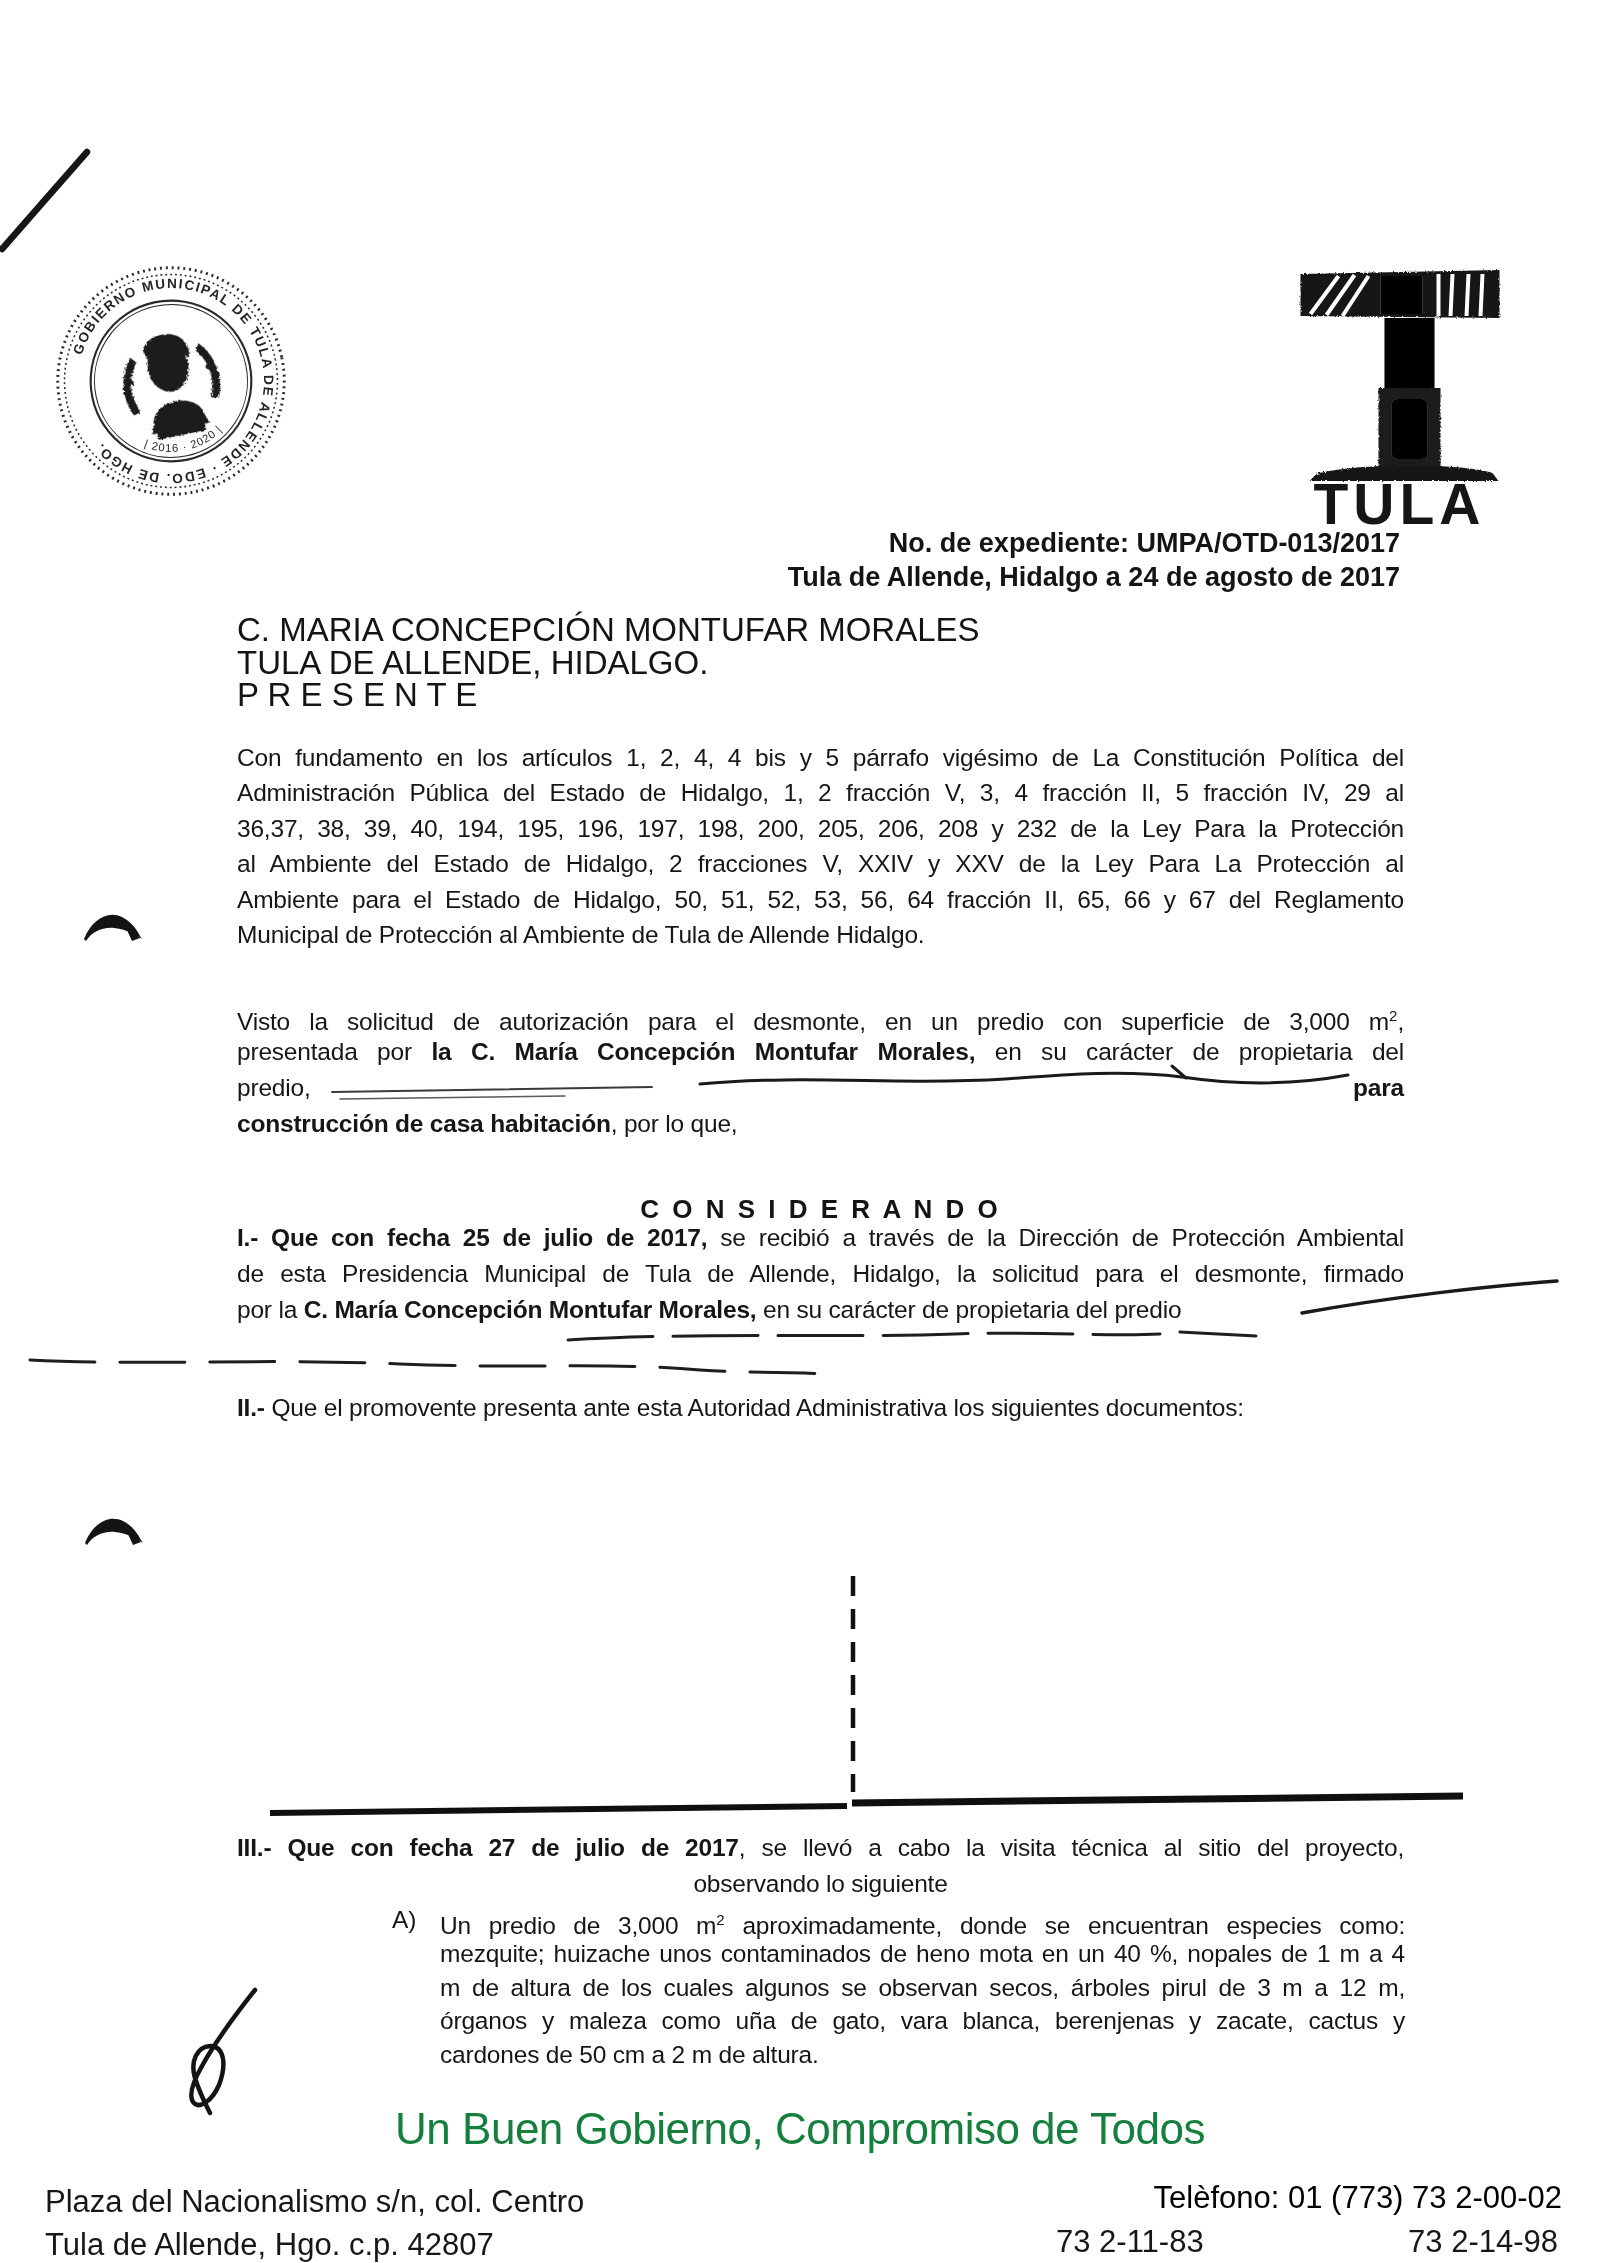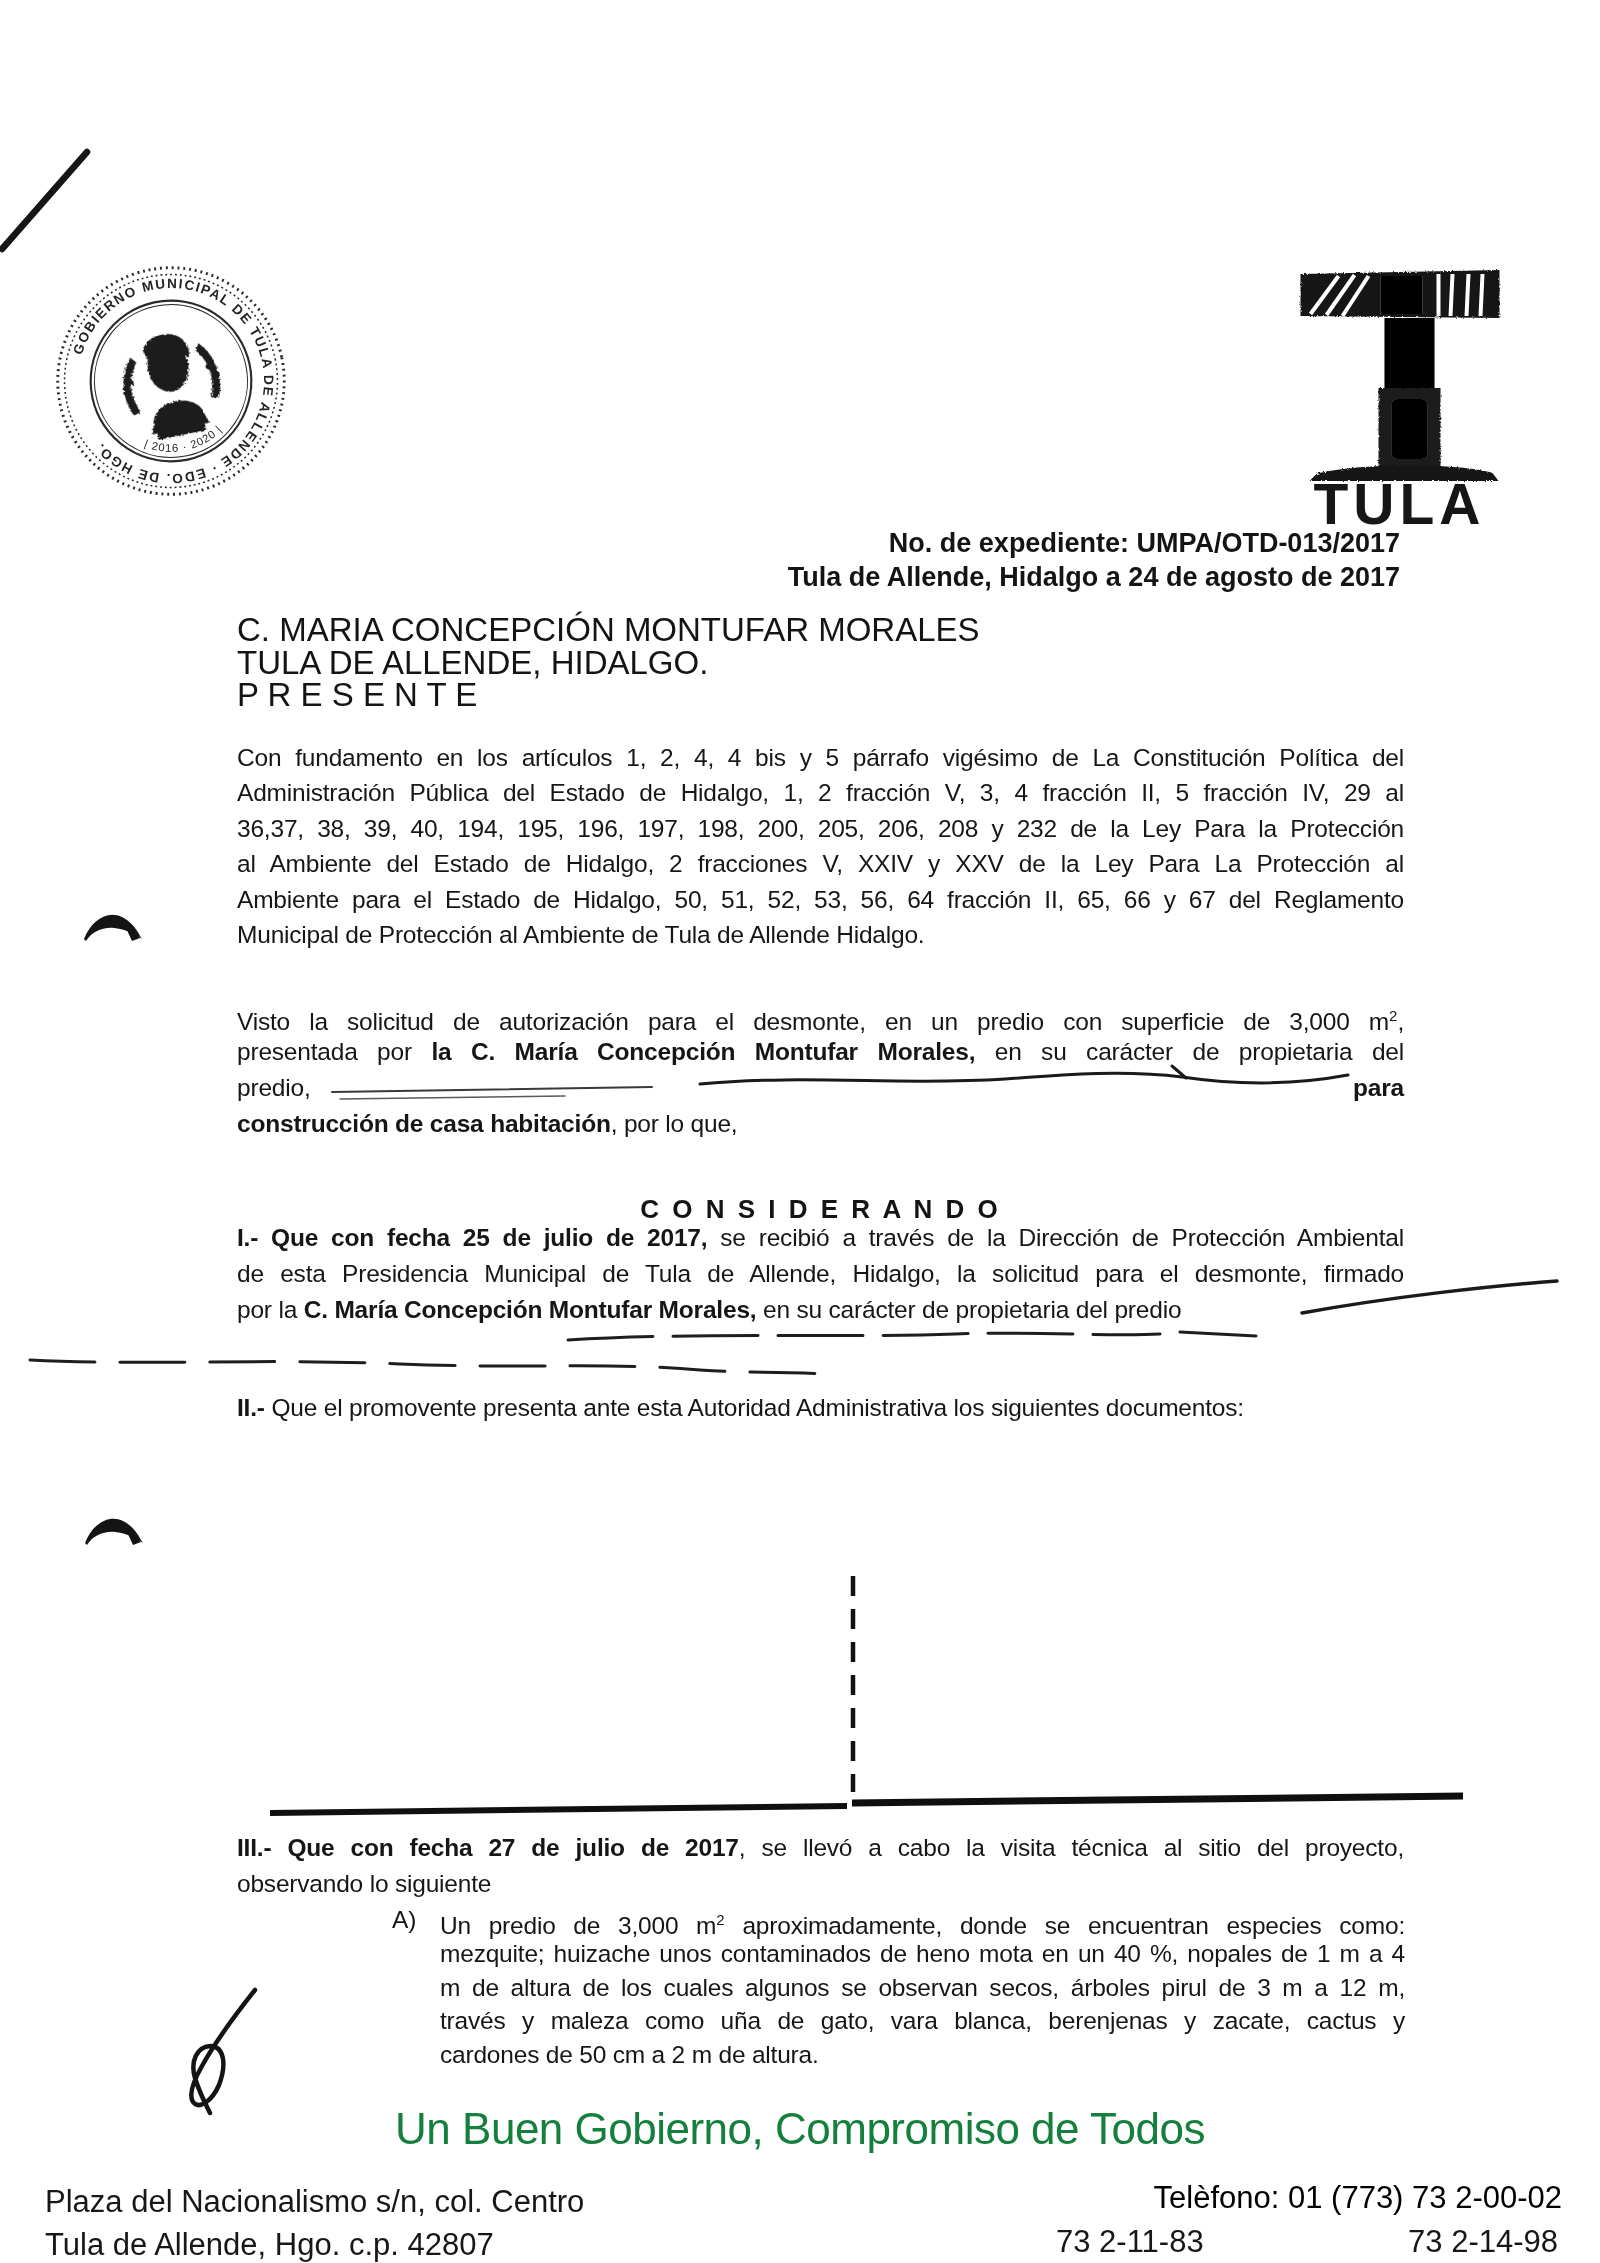--- a/index.html
+++ b/index.html
@@ -21,21 +21,21 @@
   #p2{left:237px;top:998px;width:1167px;}
   #p2 .row{height:36px;}
   .predio-row{display:flex;align-items:baseline;}
   .blank-fill{flex:1;}
   #considerando{left:237px;top:1158px;width:1167px;text-align:center;font-weight:700;
     font-size:26px;letter-spacing:3px;margin-top:36px;}
   #item-i{left:237px;top:1220px;width:1167px;}
   #item-i div{height:36px;}
   #item-ii{left:237px;top:1390px;width:1167px;}
   #item-iii{left:237px;top:1830px;width:1167px;}
-  #item-iii div{height:36px;}
+  #item-iii div{height:36px;text-align:center;}
   #item-a{left:392px;top:1902px;width:1013px;}
   .a-label{position:absolute;left:0;top:0;font-size:24.5px;}
   .a-text{margin-left:48px;}
   .a-text div{height:33.8px;}
   #slogan{left:0;top:2104px;width:1600px;text-align:center;font-size:44px;font-weight:400;
     letter-spacing:-0.5px;color:#15803d;}
   #footer-address{left:45px;top:2180px;font-size:31px;line-height:43px;color:#171717;}
   #footer-phone1{right:38px;top:2180px;font-size:31px;color:#000000;}
   #footer-phone2{left:1056px;top:2224px;width:502px;display:flex;justify-content:space-between;
     font-size:31px;color:#171717;}
@@ -171,21 +171,21 @@
     <div class="jline"><b>III.- Que con fecha 27 de julio de 2017</b><span>, se llevó a cabo la visita técnica al sitio del proyecto,</span></div>
     <div class="line">observando lo siguiente</div>
   </div>
 
   <div class="abs txt" id="item-a">
     <span class="a-label">A)</span>
     <div class="a-text">
       <div class="jline"><span>Un predio de 3,000 m</span><span class="sup">2</span><span> aproximadamente, donde se encuentran especies como:</span></div>
       <div class="jline">mezquite; huizache unos contaminados de heno mota en un 40 %, nopales de 1 m a 4</div>
       <div class="jline">m de altura de los cuales algunos se observan secos, árboles pirul de 3 m a 12 m,</div>
-      <div class="jline">través y maleza como uña de gato, vara blanca, berenjenas y zacate, cactus y</div>
+      <div class="jline">órganos y maleza como uña de gato, vara blanca, berenjenas y zacate, cactus y</div>
       <div class="line">cardones de 50 cm a 2 m de altura.</div>
     </div>
   </div>
 
   <div class="abs" id="slogan">Un Buen Gobierno, Compromiso de Todos</div>
 
   <div class="abs" id="footer-address">
     <div>Plaza del Nacionalismo s/n, col. Centro</div>
     <div>Tula de Allende, Hgo. c.p. 42807</div>
   </div>

